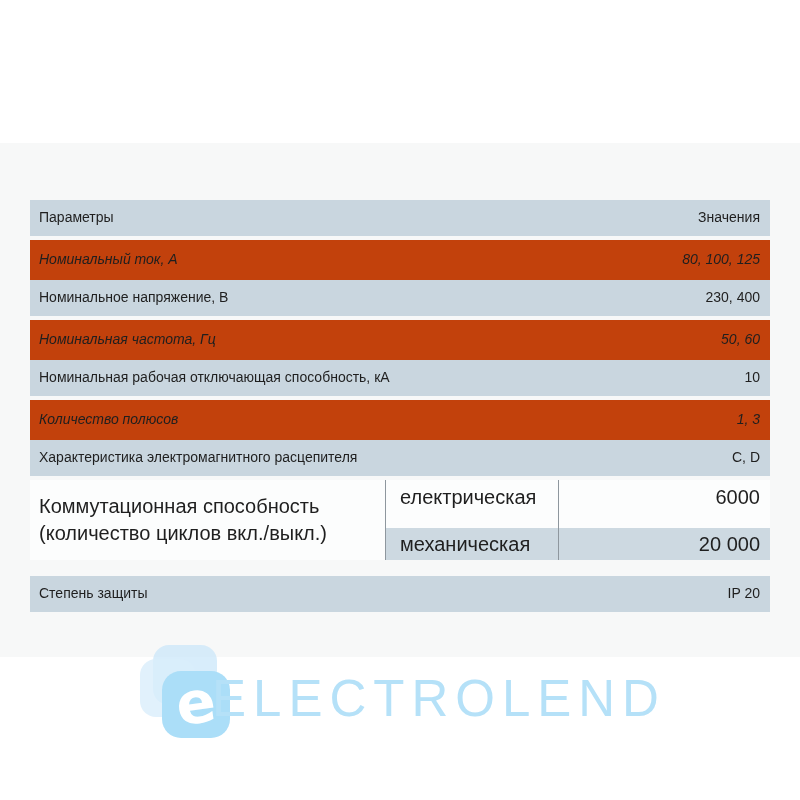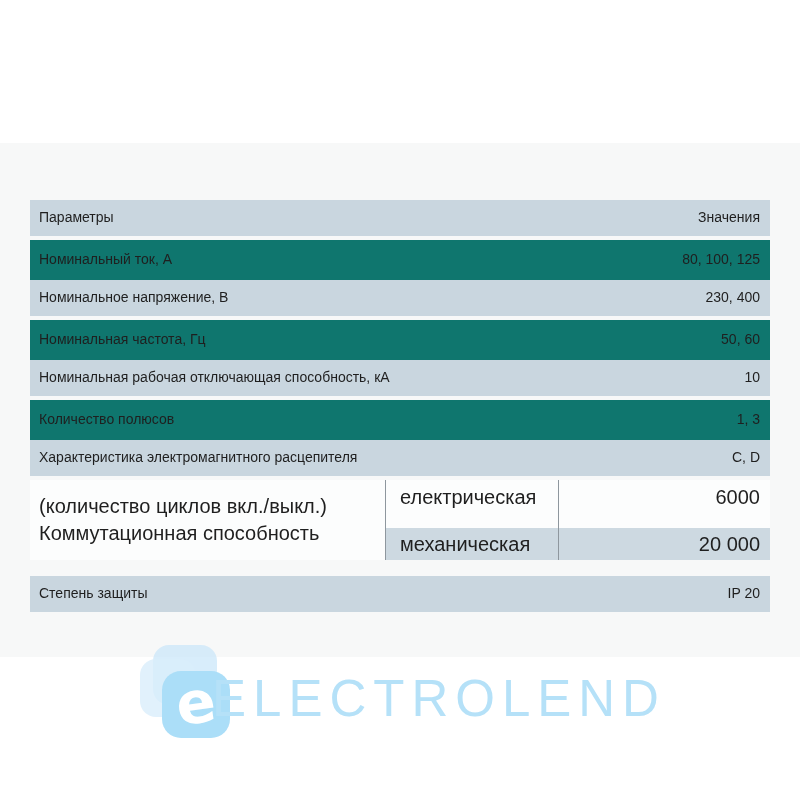--- a/index.html
+++ b/index.html
@@ -16,21 +16,21 @@
   .spec-table{
     position:absolute;left:30px;top:200px;width:740px;
   }
   .row{
     display:flex;align-items:center;justify-content:space-between;
     font-size:14px;line-height:1.1;
   }
   .row .lbl{padding-left:9px;white-space:nowrap;}
   .row .val{padding-right:10px;text-align:center;white-space:nowrap;}
   .row-blue{background:#c9d6df;height:36px;margin-bottom:4px;}
-  .row-white{background:#0f766e;height:40px;}
+  .row-white{background:#c2410c;height:40px;font-style:italic;}
   
   .row-combo{
     position:relative;height:80px;background:#fcfdfd;
     display:flex;align-items:stretch;font-size:20px;
   }
   .combo-label{
     width:355px;box-sizing:border-box;padding-left:9px;
     display:flex;flex-direction:column;justify-content:center;
     line-height:1.35;
   }
@@ -107,22 +107,22 @@
     <span class="val">1, 3</span>
   </div>
 
   <div class="row row-blue">
     <span class="lbl">Характеристика электромагнитного расцепителя</span>
     <span class="val">C, D</span>
   </div>
 
   <div class="row-combo">
     <div class="combo-label">
+      <span>Коммутационная способность</span>
       <span>(количество циклов вкл./выкл.)</span>
-      <span>Коммутационная способность</span>
     </div>
     <div class="combo-right">
       <div class="subrow">
         <span class="mid">електрическая</span>
         <span class="sval">6000</span>
       </div>
       <div class="subrow subrow-mech">
         <div class="mech-band"></div>
         <span class="mid">механическая</span>
         <span class="sval">20 000</span>

